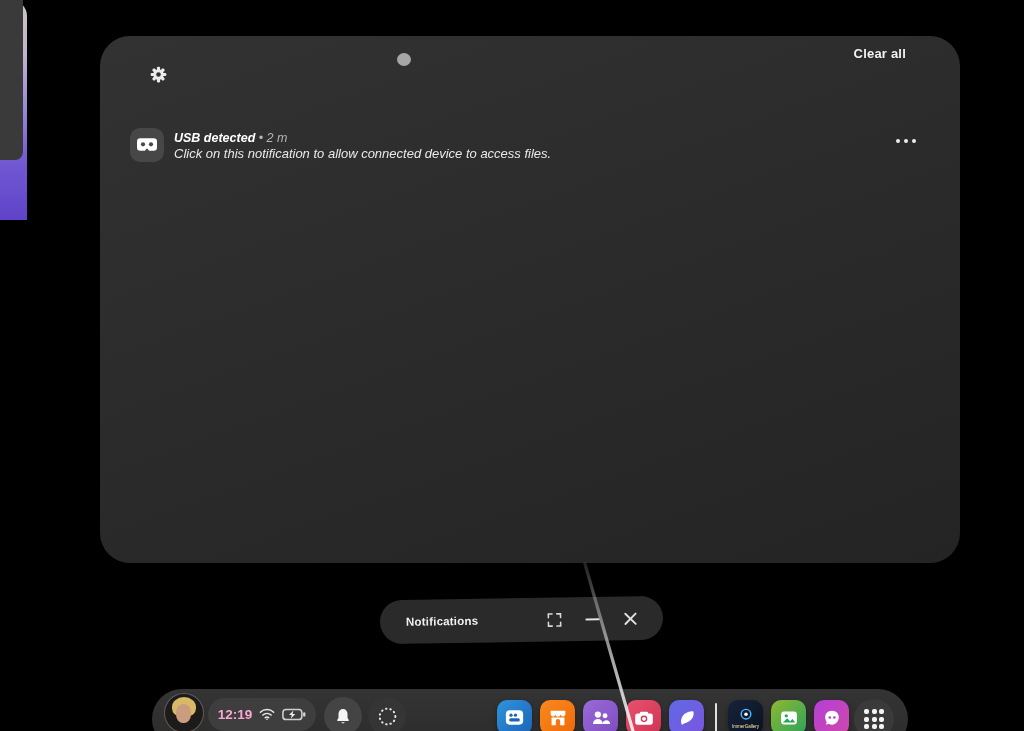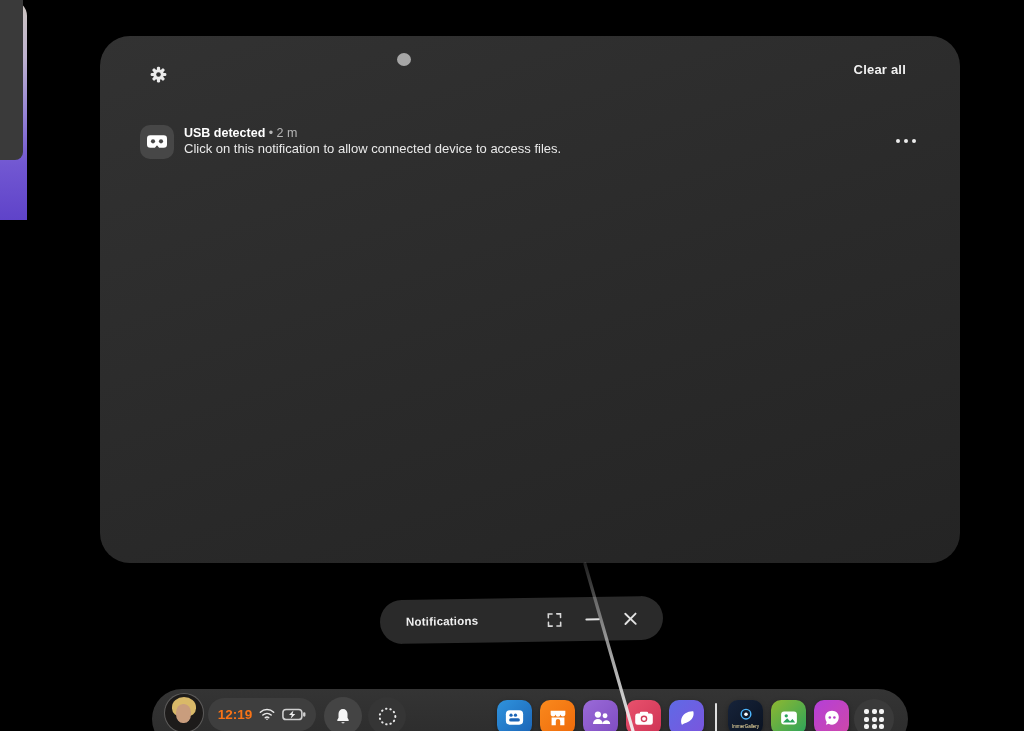--- a/index.html
+++ b/index.html
@@ -15,25 +15,25 @@
     border-radius:0 0 8px 0; }
 
   
   .panel { left:100px; top:36px; width:860px; height:527px; border-radius:30px;
     background:linear-gradient(160deg,#323232 0%,#2a2a2a 55%,#242424 100%);
     box-shadow:0 18px 40px rgba(0,0,0,.55); }
   .gear-btn { left:42px; top:22px; width:32px; height:32px; border-radius:8px;
     display:flex; align-items:center; justify-content:center; cursor:pointer; }
   .drag-dot { left:297px; top:17px; width:14px; height:13px; border-radius:50%;
     background:#a6a6a6; cursor:grab; }
-  .clear-all { right:54px; top:26px; color:#f2f2f2; font-size:13px; font-weight:700;
+  .clear-all { right:54px; top:10px; color:#f2f2f2; font-size:13px; font-weight:700;
     letter-spacing:.2px; cursor:pointer; }
 
-  .notif-row { left:40px; top:84px; right:42px; height:42px; display:flex;
-    align-items:center; cursor:pointer; }
+  .notif-row { left:30px; top:84px; right:42px; height:42px; display:flex;
+    align-items:flex-end; cursor:pointer;font-style:italic; }
   .notif-tile { width:34px; height:34px; border-radius:10px; background:#474747;
     display:flex; align-items:center; justify-content:center; flex:0 0 auto;
     margin-top:2px; }
   .notif-text { margin-left:10px; }
   .notif-title-line { font-size:12.5px; line-height:16px; }
   .notif-title { color:#ffffff; font-weight:700; }
   .notif-meta { color:#b5b5b5; font-weight:400; }
   .notif-body { color:#e9e9e9; font-size:13px; line-height:16px; margin-top:0px; }
   .more-btn { margin-left:auto; align-self:center; display:flex; gap:4px; padding:6px 2px;
     cursor:pointer; }
@@ -56,21 +56,21 @@
   .avatar { left:12px; top:4px; width:40px; height:40px; border-radius:50%;
     background:#1d1b1a; border:1.5px solid rgba(255,255,255,.28); overflow:hidden;
     cursor:pointer; }
   .avatar .hair { position:absolute; left:7px; top:3px; width:24px; height:20px;
     border-radius:50% 50% 42% 42%; background:#d9b968; }
   .avatar .face { position:absolute; left:11px; top:10px; width:15px; height:19px;
     border-radius:46%; background:#c99d7d; }
   .status-pill { left:56px; top:9px; width:108px; height:33px; border-radius:17px;
     background:#3e3e3e; display:flex; align-items:center; justify-content:center;
     gap:7px; cursor:pointer; }
-  .clock { color:#f97316; font-size:13.5px; font-weight:700; }
+  .clock { color:#f9a8d4; font-size:13.5px; font-weight:700; }
   .round-btn { border-radius:50%; display:flex; align-items:center;
     justify-content:center; cursor:pointer; }
   .bell-btn  { left:172px; top:8px; width:38px; height:38px; background:#444444; }
   .dots-btn  { left:216px; top:8px; width:38px; height:38px; background:#353535; }
   .apps { left:345px; top:11px; display:flex; align-items:center; gap:8px; }
   .app { width:35px; height:35px; border-radius:10px; display:flex; flex-direction:column;
     align-items:center; justify-content:center; cursor:pointer; box-shadow:0 2px 5px rgba(0,0,0,.35); }
   .app-divider { width:2px; height:30px; border-radius:1px; background:rgba(255,255,255,.85);
     margin:0 3px; }
   .tiny-label { font-size:4.5px; color:#ffe9a8; line-height:5px; margin-top:1px;

